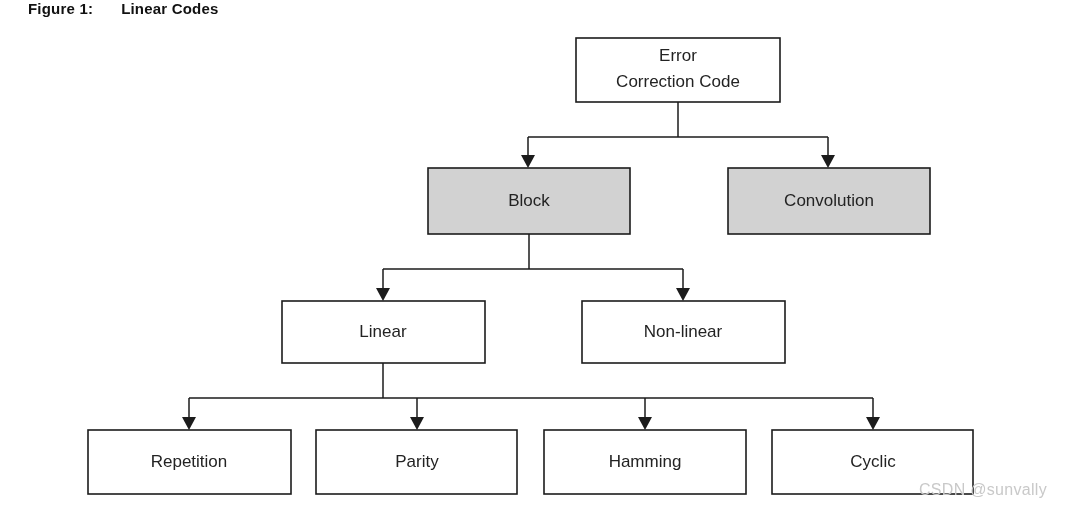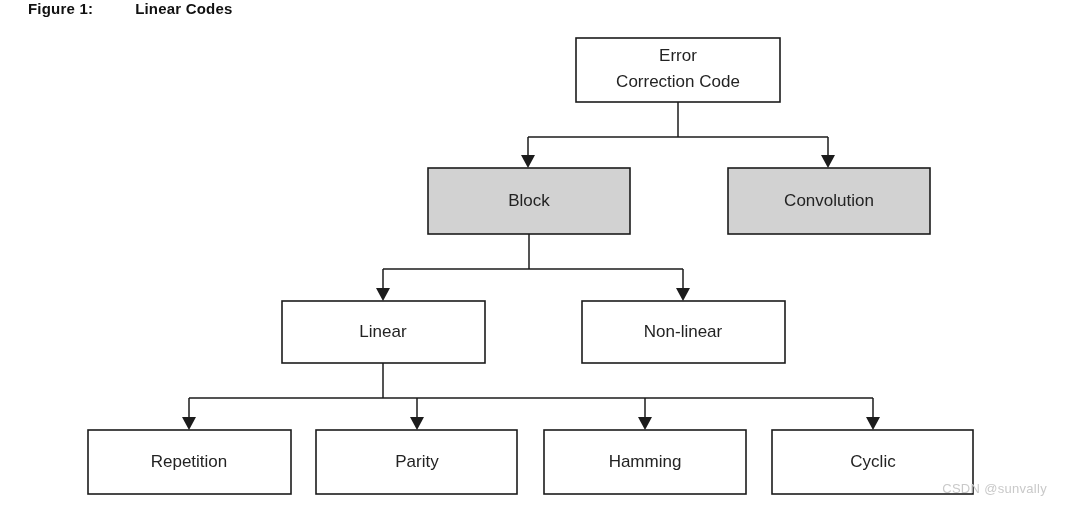--- a/index.html
+++ b/index.html
@@ -18,21 +18,21 @@
   #figure-caption {
     position: absolute;
     left: 28px;
     top: 0px;
     font-size: 15px;
     font-weight: bold;
     letter-spacing: 0.2px;
     white-space: pre;
     color: #111111;
   }
-  #figure-caption .cap-label { margin-right: 42px; }
+  #figure-caption .cap-label { margin-right: 28px; }
   #diagram-canvas {
     position: absolute;
     left: 0;
     top: 0;
     width: 1065px;
     height: 508px;
   }
   .node-rect {
     stroke: #1c1c1c;
     stroke-width: 1.6;
@@ -53,21 +53,21 @@
   }
   .arrow-head {
     fill: #1c1c1c;
     stroke: none;
   }
   #watermark {
     position: absolute;
     right: 18px;
     top: 481px;
     font-family: "Liberation Sans", sans-serif;
-    font-size: 13px;
+    font-size: 16px;
     color: #c9c9c9;
     letter-spacing: 0.3px;
     white-space: nowrap;
   }
 </style>
 </head>
 <body>
 
 <div id="figure-caption"><span class="cap-label">Figure 1:</span><span>Linear Codes</span></div>
 

